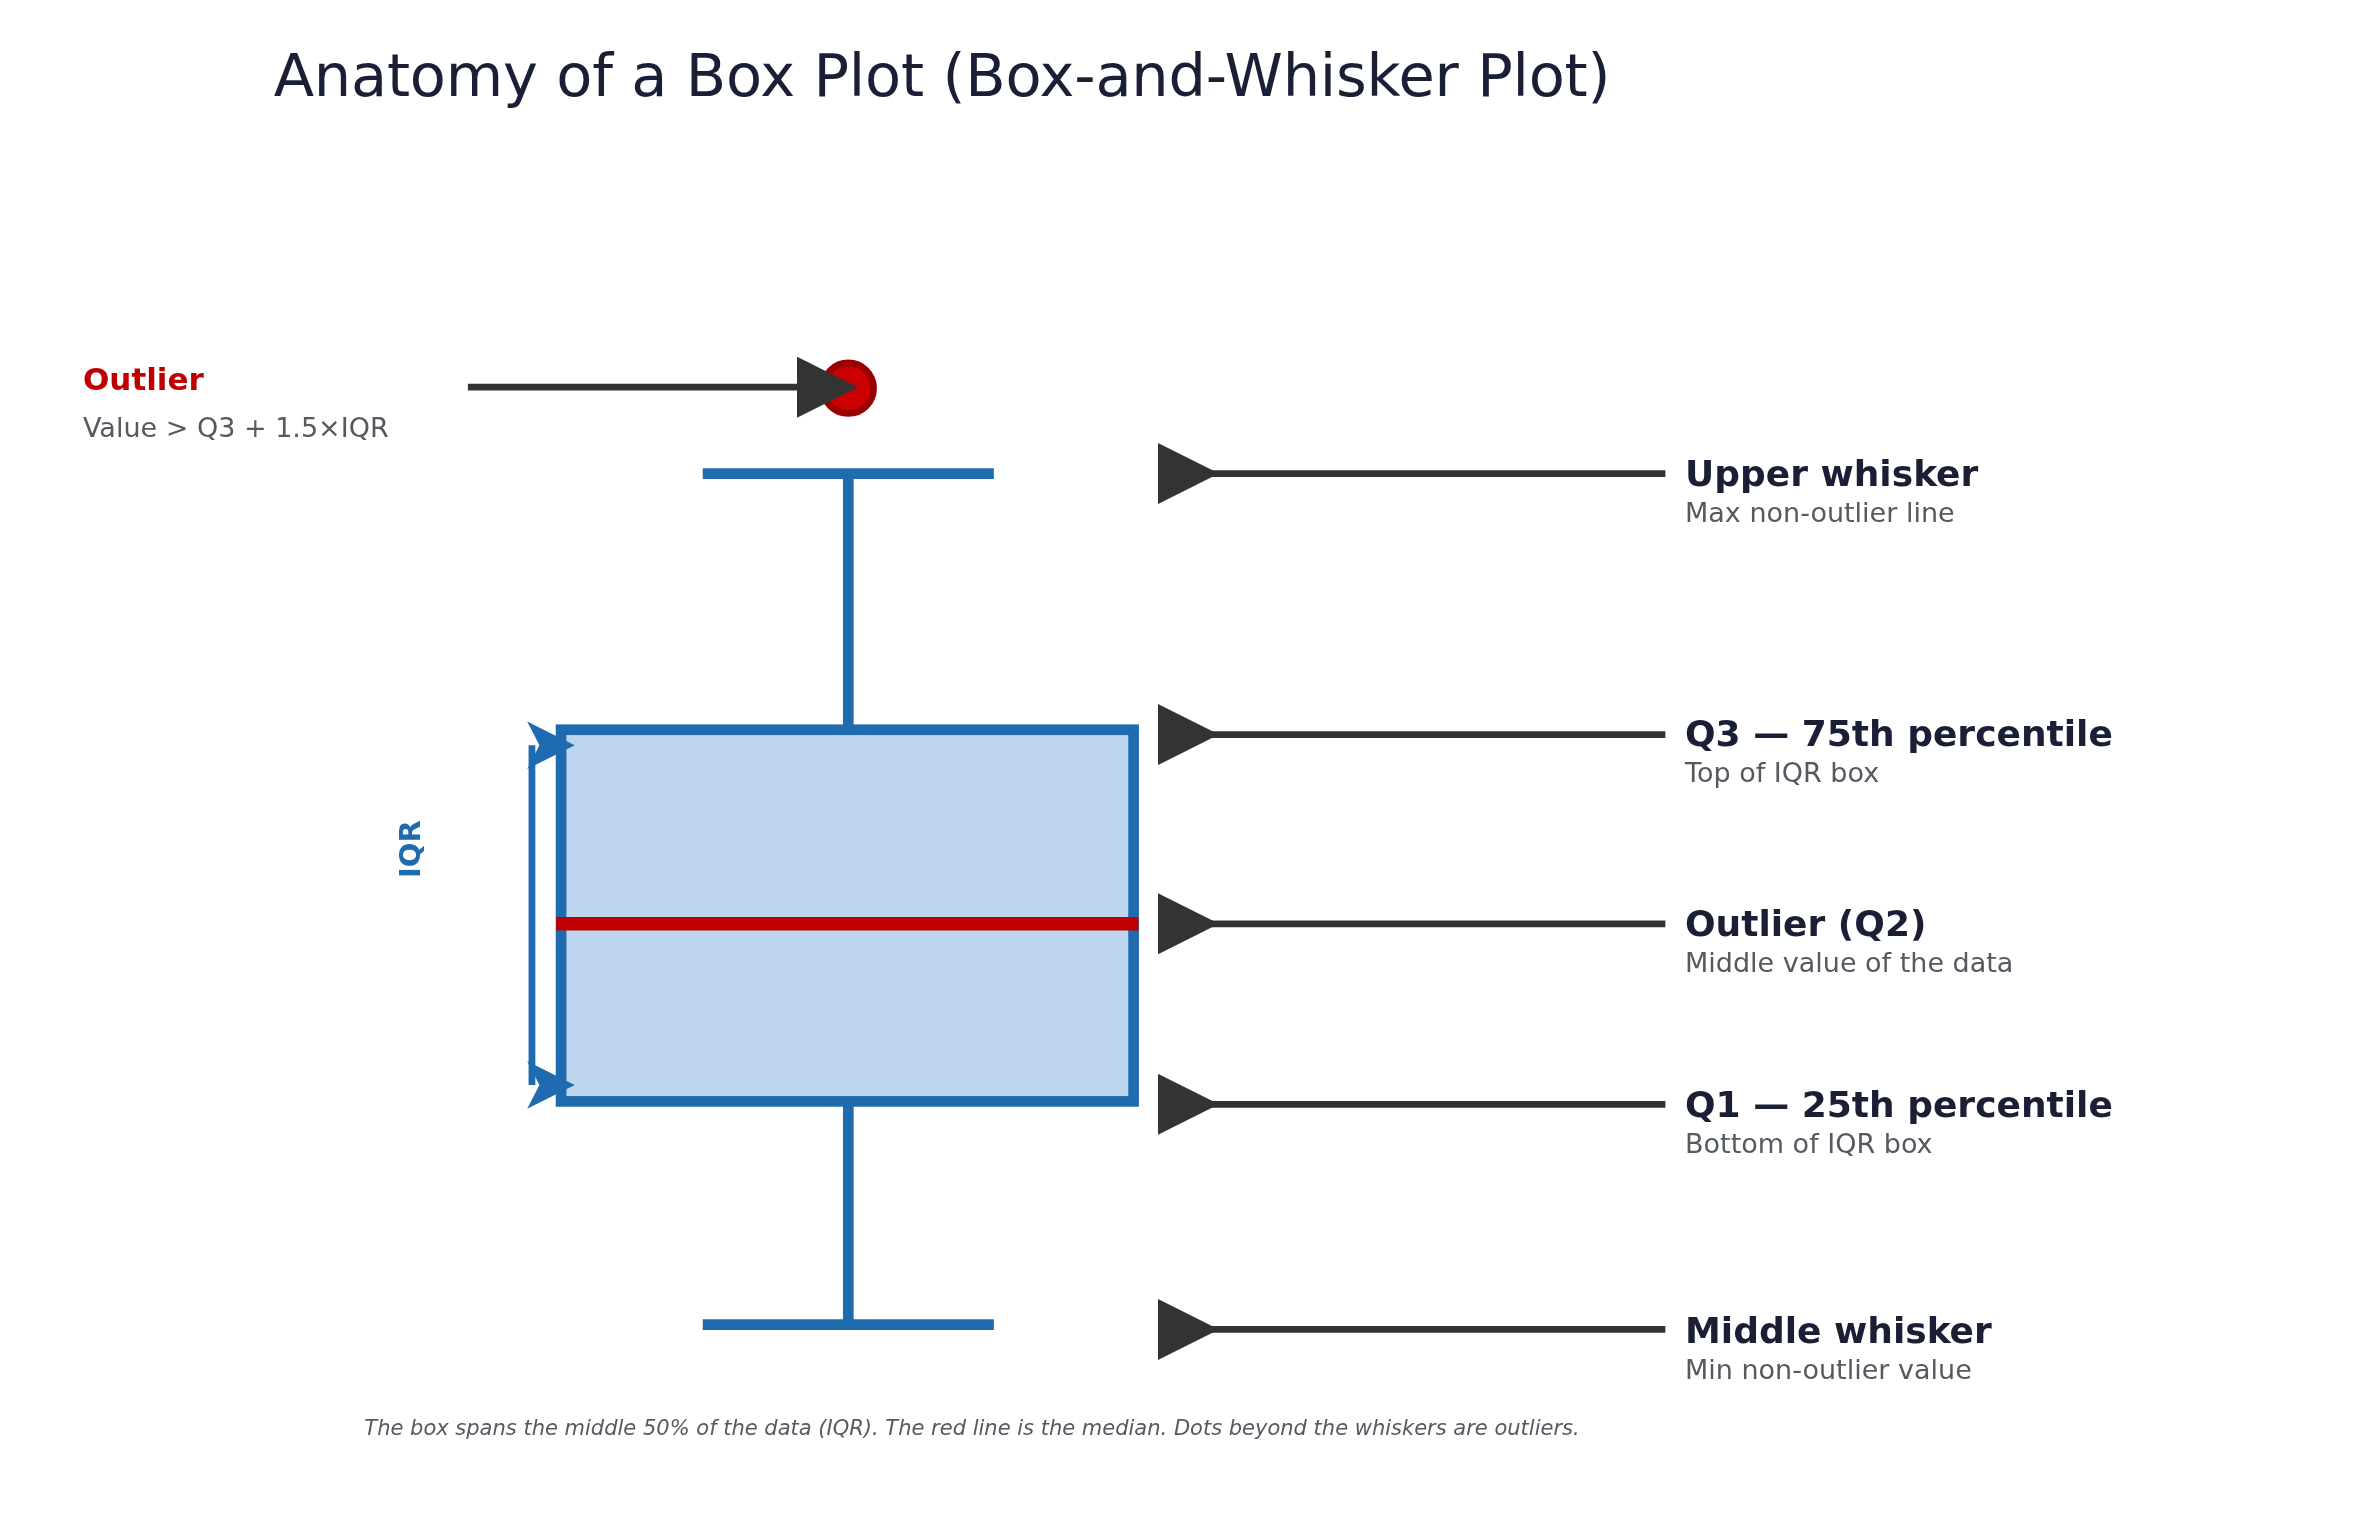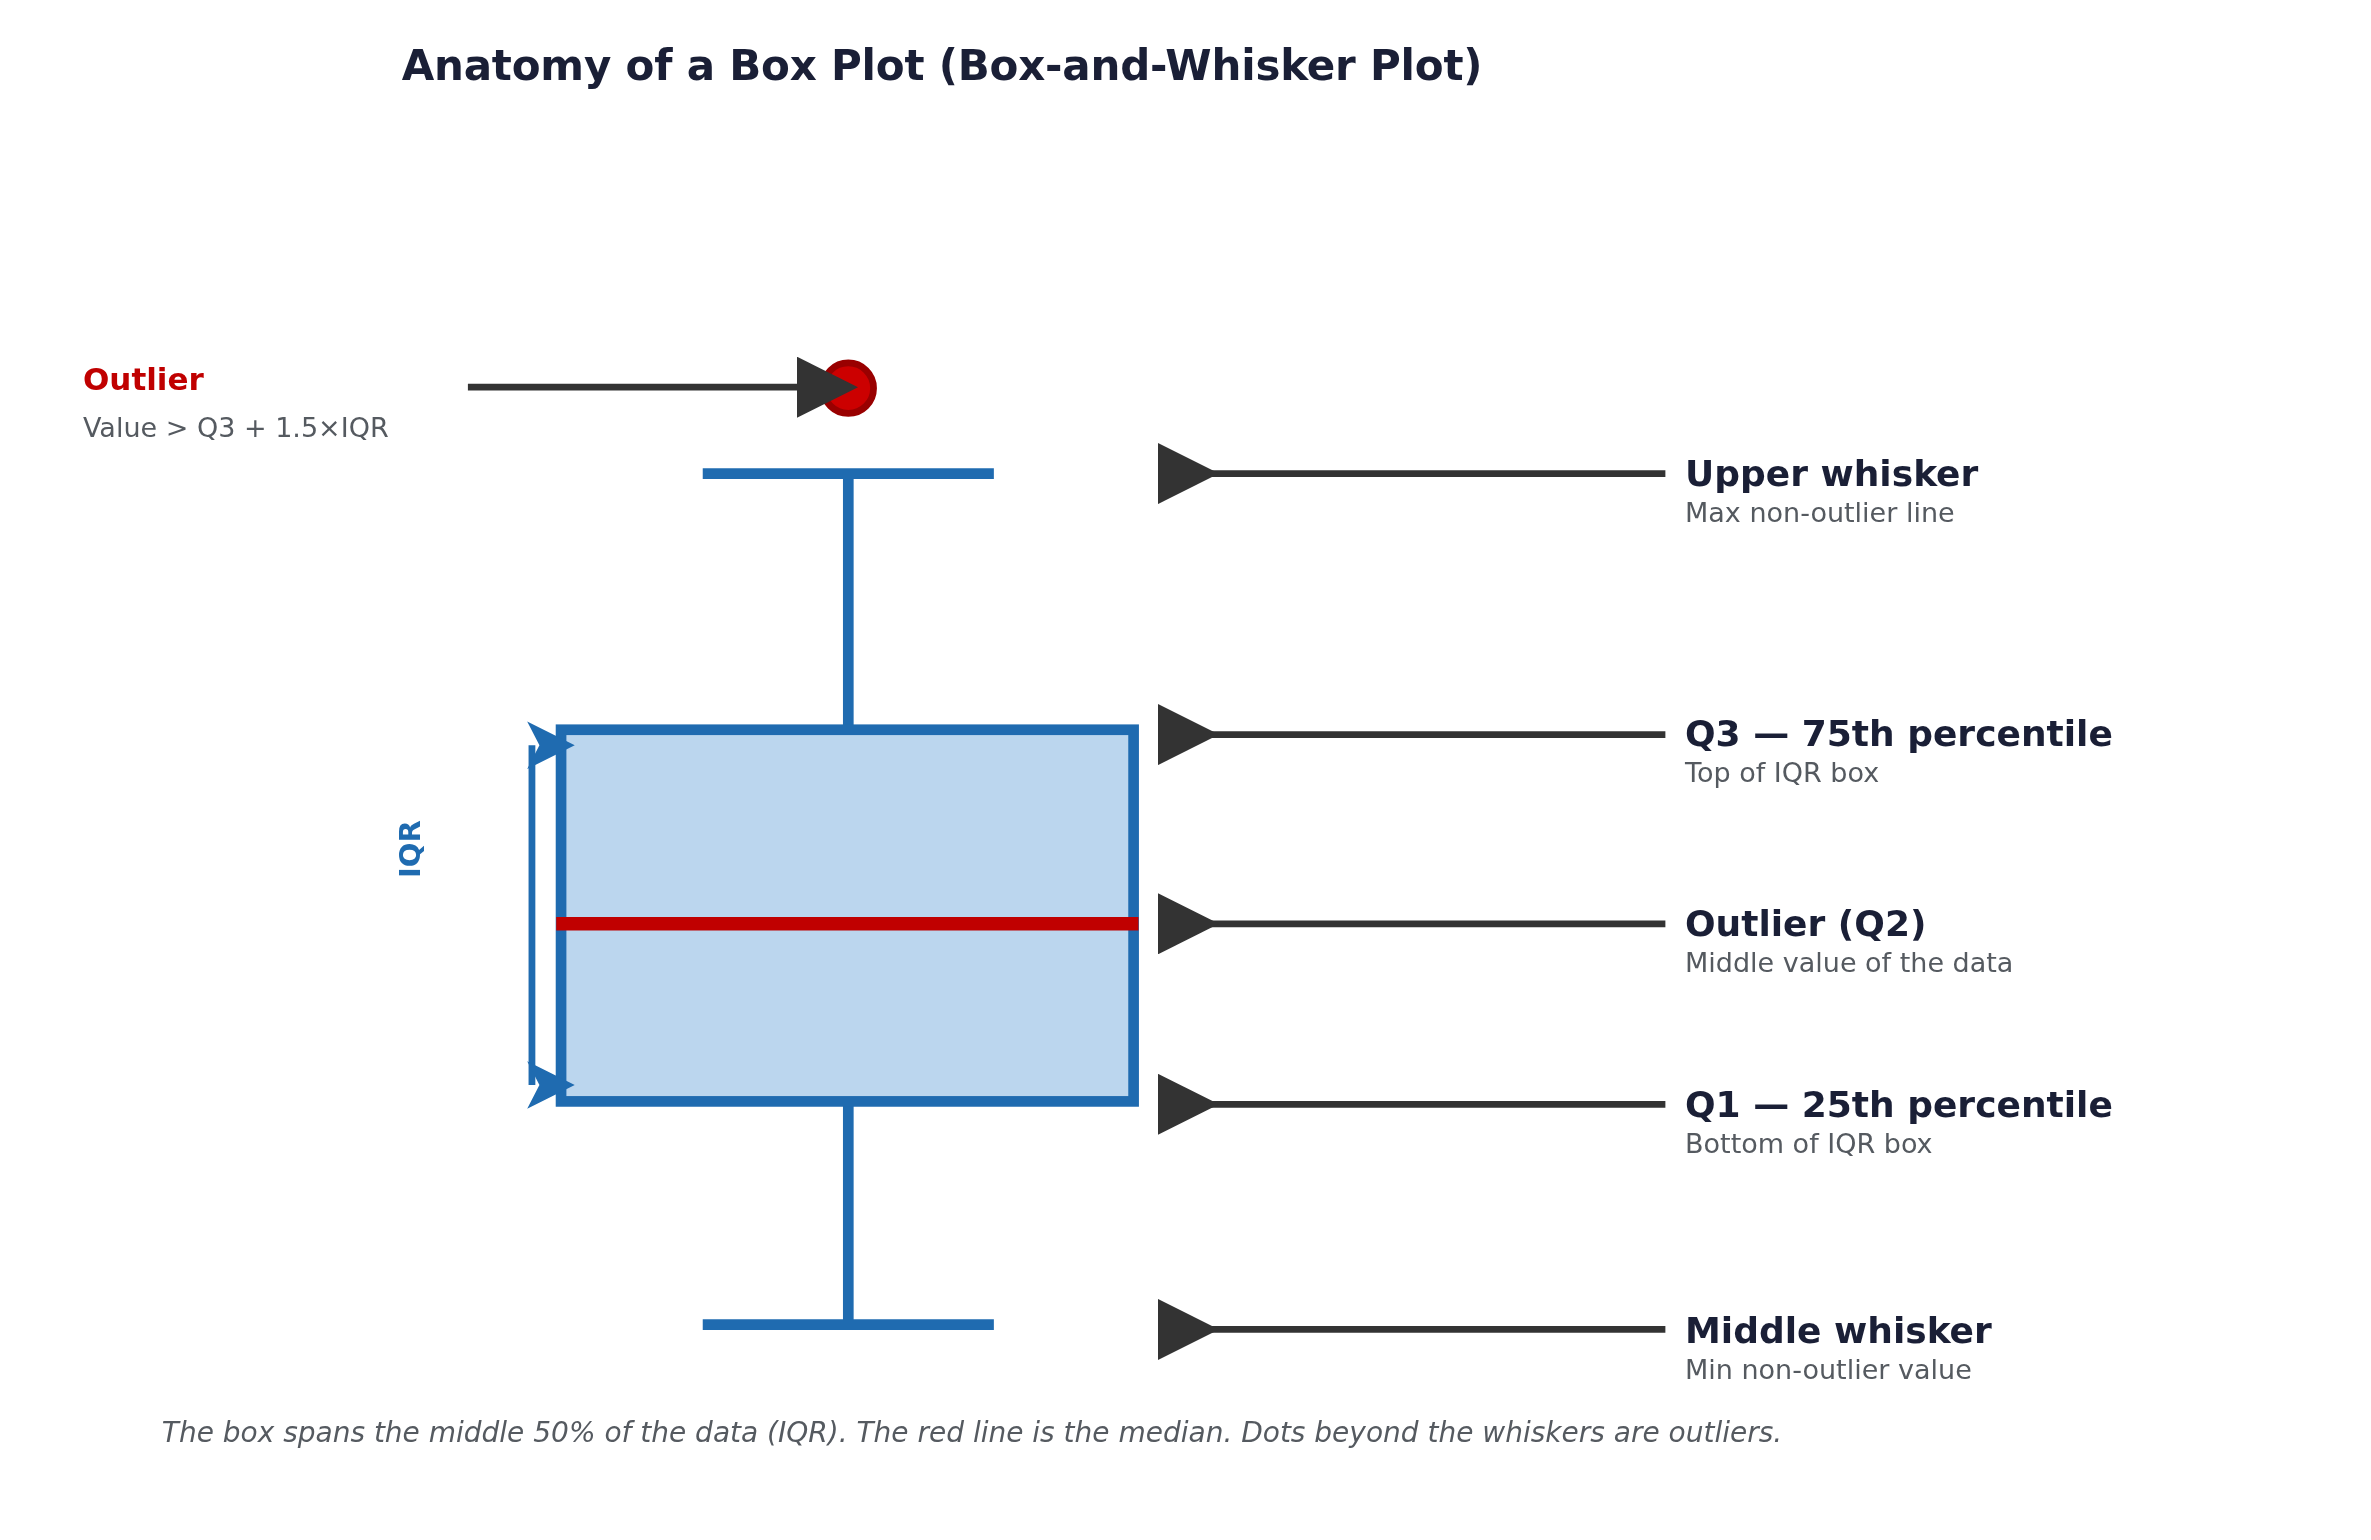--- a/index.html
+++ b/index.html
@@ -29,22 +29,22 @@
     height: 1541px;
     pointer-events: none;
   }
 
   .txt { position: absolute; white-space: nowrap; }
 
   #chart-title {
     left: 0; top: 41px;
     width: 1884px;
     text-align: center;
-    font-size: 42px;
-    font-weight: bold;
+    font-size: 59px;
+    font-weight: normal;
     color: #1a1f36;
     letter-spacing: -0.2px;
   }
 
   .anno-title {
     font-size: 36px;
     font-weight: bold;
     color: #1a1f36;
   }
   .anno-sub {
@@ -83,21 +83,21 @@
     font-weight: bold;
     color: #1f6bb0;
     transform: rotate(-90deg);
     transform-origin: left top;
   }
 
   #footnote {
     left: 0; top: 1416px;
     width: 1944px;
     text-align: center;
-    font-size: 28px;
+    font-size: 21px;
     font-style: italic;
     color: #555a60;
   }
 </style>
 </head>
 <body>
 
 <div id="stage">
 
   <svg class="layer" viewBox="0 0 2444 1588">

